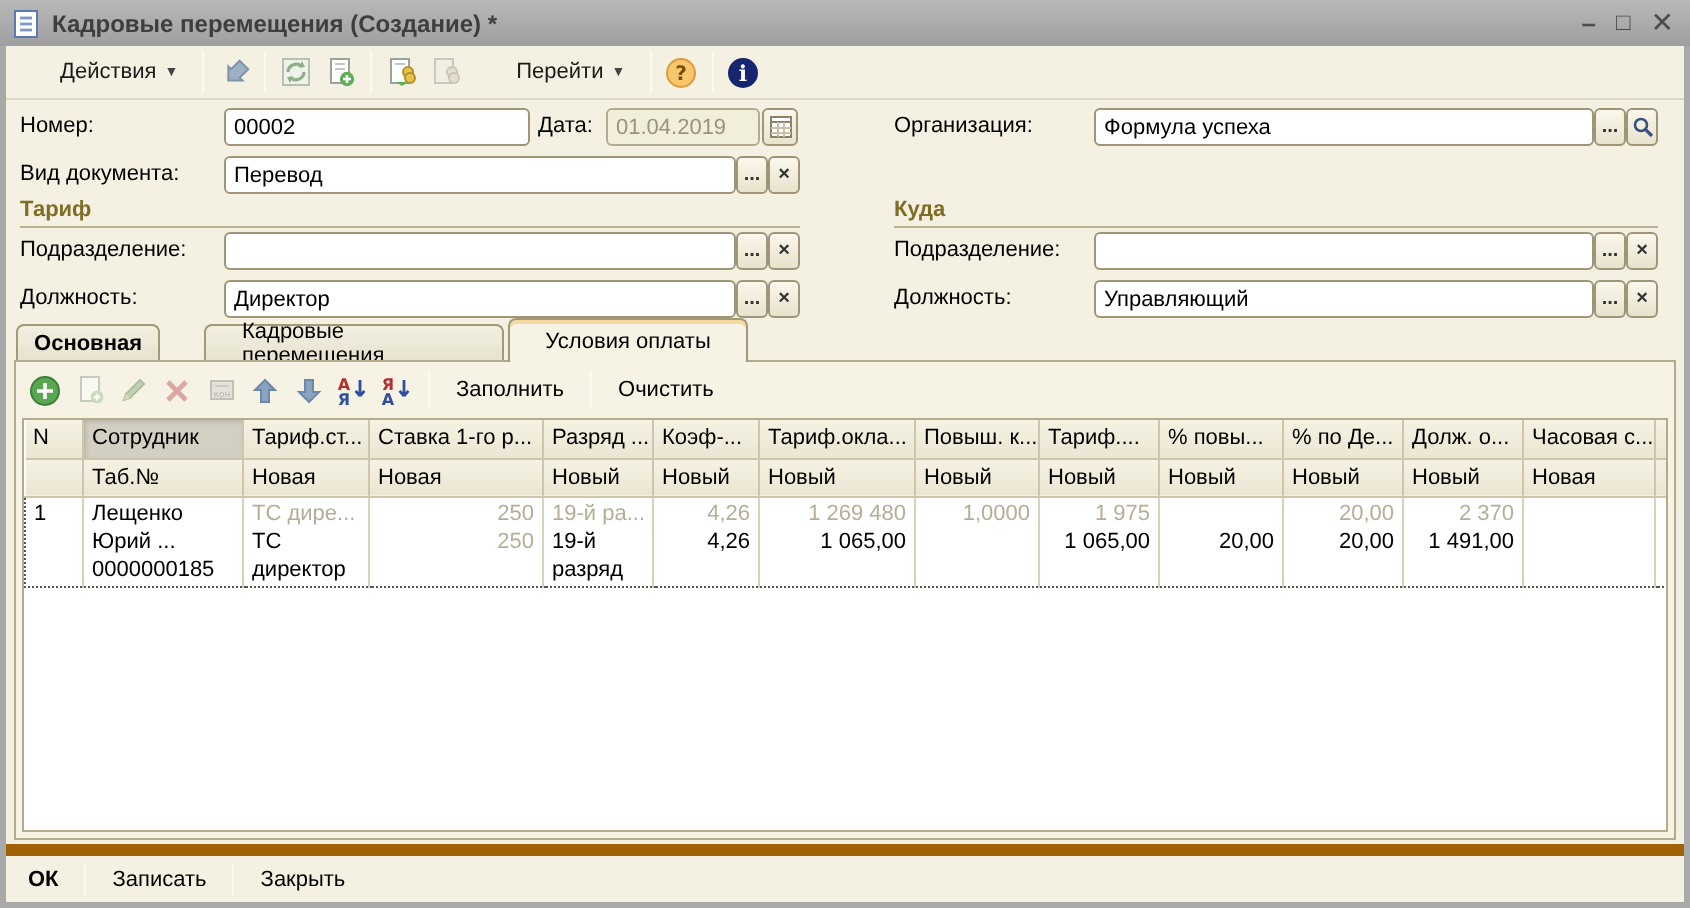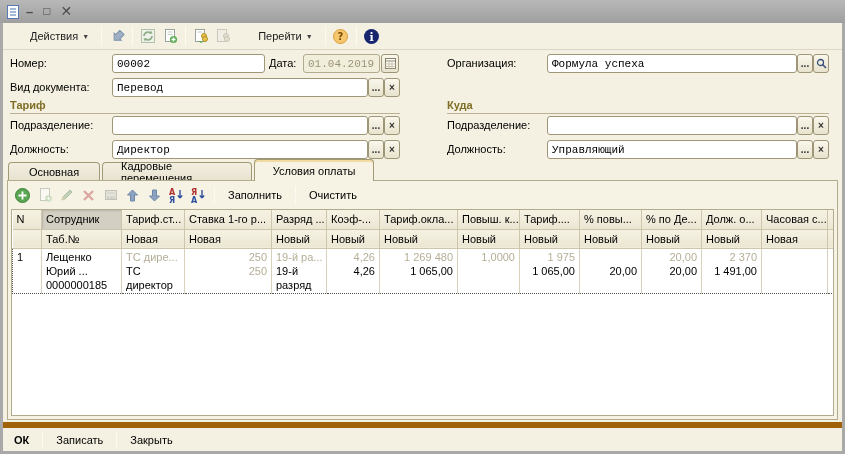--- a/index.html
+++ b/index.html
@@ -16,21 +16,21 @@
   
   .toolbar{position:absolute;left:0;top:0;right:0;height:27px;border-bottom:1px solid #dcd7c4;
     display:flex;align-items:center;padding:0 4px;gap:2px;}
   .tbtn{display:flex;align-items:center;gap:4px;padding:2px 6px;font-size:11px;color:#1a1a1a;border:1px solid transparent;border-radius:2px;cursor:pointer;margin-left:16px;}
   .drop{font-size:7px;color:#444;}
   .sep{width:1px;align-self:stretch;margin:3px 3px;background:#cfc9b3;border-right:1px solid #fcfaf1;}
   .icn{width:20px;height:20px;display:flex;align-items:center;justify-content:center;border-radius:2px;cursor:pointer;}
   
   .lbl{position:absolute;font-size:11px;height:19px;line-height:19px;color:#000;white-space:nowrap;}
   .fld{position:absolute;height:19px;border:1px solid #9f9678;border-radius:3px;background:#fff;
-       font-size:11px;padding:0 4px;font-family:Liberation Mono, monospace;color:#000;outline:none;}
+       font-size:11px;padding:0 4px;font-family:Liberation Sans, sans-serif;color:#000;outline:none;}
   .fld.dis{background:#f2eedc;color:#9b9478;border-color:#b3ab8e;}
   .fbtn{position:absolute;height:19px;width:16px;border:1px solid #9f9678;border-radius:3px;
         background:linear-gradient(#faf7ec,#e8e3cd);font-size:10px;font-weight:bold;color:#333;
         display:flex;align-items:center;justify-content:center;cursor:pointer;padding:0;}
   .sect{position:absolute;font-size:11px;font-weight:bold;color:#7e6d24;border-bottom:1px solid #bab293;padding-bottom:2px;}
   
   .tab{position:absolute;top:139px;height:19px;background:linear-gradient(#f3efe0,#e7e2cf);border:1px solid #a29977;border-bottom:none;
        border-radius:4px 4px 0 0;font-size:11px;display:flex;align-items:center;justify-content:center;padding:0 12px;cursor:pointer;z-index:1;}
   .tab.active{top:136px;height:22px;background:#f6f3e4;z-index:3;box-shadow:inset 0 2px 0 #f3d9a2;}
   
@@ -66,20 +66,21 @@
 
 <div class="window">
 
   <div class="titlebar">
     <svg width="14" height="14" viewBox="0 0 14 14">
       <rect x="1.5" y="0.5" width="11" height="13" fill="#fdfdfd" stroke="#5a7ab5"></rect>
       <line x1="4" y1="4" x2="10" y2="4" stroke="#7f98c6" stroke-width="1.4"></line>
       <line x1="4" y1="7" x2="10" y2="7" stroke="#7f98c6" stroke-width="1.4"></line>
       <line x1="4" y1="10" x2="10" y2="10" stroke="#7f98c6" stroke-width="1.4"></line>
     </svg>
+    <div class="title-text">Кадровые перемещения (Создание) *</div>
     <div class="winctl">
       <span>–</span>
       <span style="font-size:12px;">□</span>
       <span style="font-size:14px;">✕</span>
     </div>
   </div>
 
   <div class="client">
 
     <div class="toolbar">
@@ -194,21 +195,21 @@
     <div class="lbl" style="left:7px;top:117px;">Должность:</div>
     <input class="fld" style="left: 109px; top: 117px; width: 256px;" value="Директор">
     <button class="fbtn" style="left:365px;top:117px;">...</button>
     <button class="fbtn" style="left:381px;top:117px;">×</button>
 
     <div class="lbl" style="left:444px;top:117px;">Должность:</div>
     <input class="fld" style="left: 544px; top: 117px; width: 250px;" value="Управляющий">
     <button class="fbtn" style="left:794px;top:117px;">...</button>
     <button class="fbtn" style="left:810px;top:117px;">×</button>
 
-    <div class="tab" style="left:5px;width:92px;">Основная</div>
+    <div class="tab" style="left:5px;width:72px;font-weight:bold;">Основная</div>
     <div class="tab" style="left:99px;width:150px;padding-left:18px;">Кадровые перемещения</div>
     <div class="tab active" style="left:251px;width:120px;">Условия оплаты</div>
 
     <div class="panel">
       <div class="gtb">
         <div class="gicn">
           <svg width="17" height="17" viewBox="0 0 17 17">
               <circle cx="8.5" cy="8.5" r="7" fill="#5aa653" stroke="#3d8038"></circle>
               <path d="M8.5 4.5v8M4.5 8.5h8" stroke="#fff" stroke-width="1.8"></path>
             </svg>

